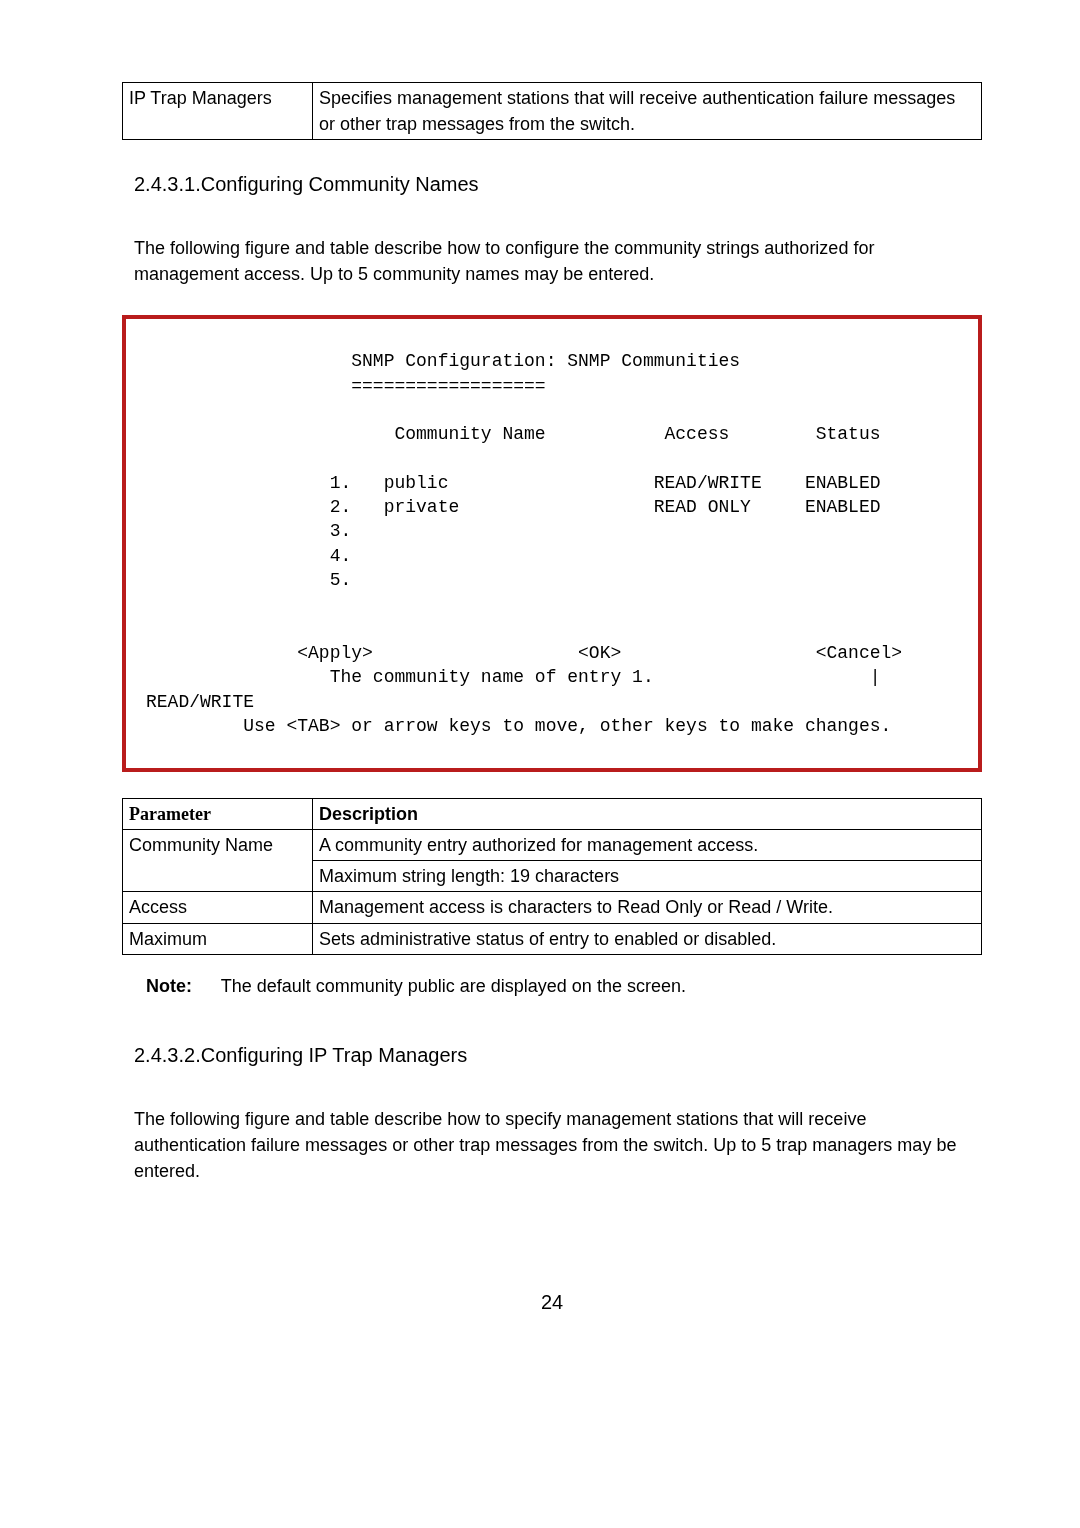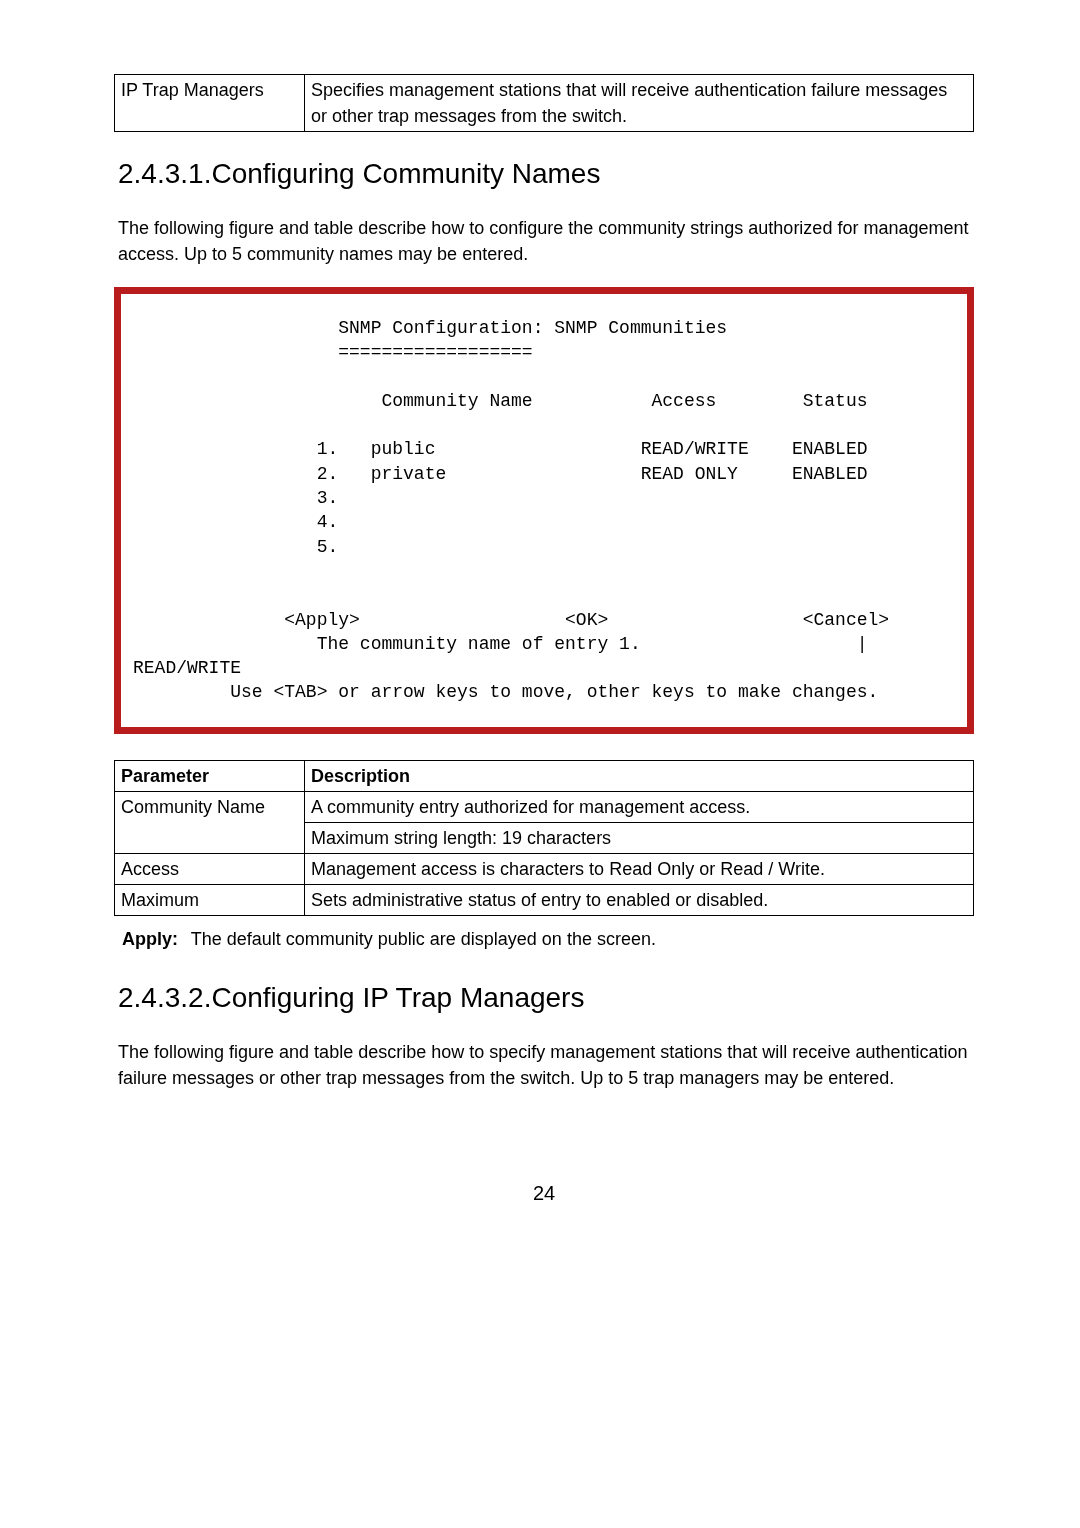--- a/index.html
+++ b/index.html
@@ -1,23 +1,23 @@
 <!DOCTYPE html>
 <html><head>
   <meta charset="utf-8">
   <style>
-    * { box-sizing: border-box; margin: 0; padding: 4px; }
+    * { box-sizing: border-box; margin: 0; padding: 12px; }
     html, body { width: 1080px; background: #fff; font-family: Arial, Helvetica, sans-serif; color: #000; }
     body { padding: 70px 110px 40px 110px; font-size: 18px; line-height: 1.45; }
     table.simple { width: 100%; border-collapse: collapse; }
     table.simple td, table.simple th { border: 1px solid #000; padding: 2px 6px; vertical-align: top; text-align: left; }
     table.params th { font-weight: bold; }
-    .heading-h3 { font-size: 28px; font-weight: 400; margin: 18px 0 12px 0; }
+    .heading-h3 { font-size: 20px; font-weight: 400; margin: 18px 0 12px 0; }
     .para { margin: 2px 0 14px 0; }
-    .codebox { border: 7px solid #b91c1c; padding: 18px 8px 18px 8px; margin-bottom: 26px; margin-top: 16px; }
+    .codebox { border: 4px solid #b91c1c; padding: 18px 8px 18px 8px; margin-bottom: 26px; margin-top: 16px; }
     .codebox pre { font-family: "Courier New", Courier, monospace; font-size: 18px; line-height: 1.35; white-space: pre; }
     .note { margin: 6px 0 18px 0; }
     .note-label { font-weight: bold; }
     .page-num { text-align: center; margin-top: 80px; font-size: 20px; }
   </style>
 </head>
 <body>
 
 <table class="simple">
   <tbody>
@@ -47,21 +47,21 @@
 
               &lt;Apply&gt;                   &lt;OK&gt;                  &lt;Cancel&gt;
                  The community name of entry 1.                    |
 READ/WRITE
          Use &lt;TAB&gt; or arrow keys to move, other keys to make changes.</pre>
 </div>
 
 <table class="simple params">
   <tbody>
       <tr>
-    <th style="width:190px;">Parameter</th>
+    <th style="width:190px;font-family:Liberation Serif, serif;">Parameter</th>
     <th>Description</th>
   </tr>
   <tr>
     <td rowspan="2">Community Name</td>
     <td>A community entry authorized for management access.</td>
   </tr>
   <tr>
     <td>Maximum string length: 19 characters</td>
   </tr>
   <tr>
@@ -69,20 +69,20 @@
     <td>Management access is characters to Read Only or Read / Write.</td>
   </tr>
   <tr>
     <td>Maximum</td>
     <td>Sets administrative status of entry to enabled or disabled.</td>
   </tr>
 </tbody>
   </table>
 
 <p class="note">
-  <span class="note-label">Apply:</span><span> The default community public are displayed on the screen.</span>
+  <span class="note-label">Note:</span><span> The default community public are displayed on the screen.</span>
 </p>
 
 <h3 class="heading-h3">2.4.3.2.Configuring IP Trap Managers</h3>
 
 <p class="para">The following figure and table describe how to specify management stations that will receive authentication failure messages or other trap messages from the switch. Up to 5 trap managers may be entered.</p>
 
 <div class="page-num">24</div>
 
 </body></html>

